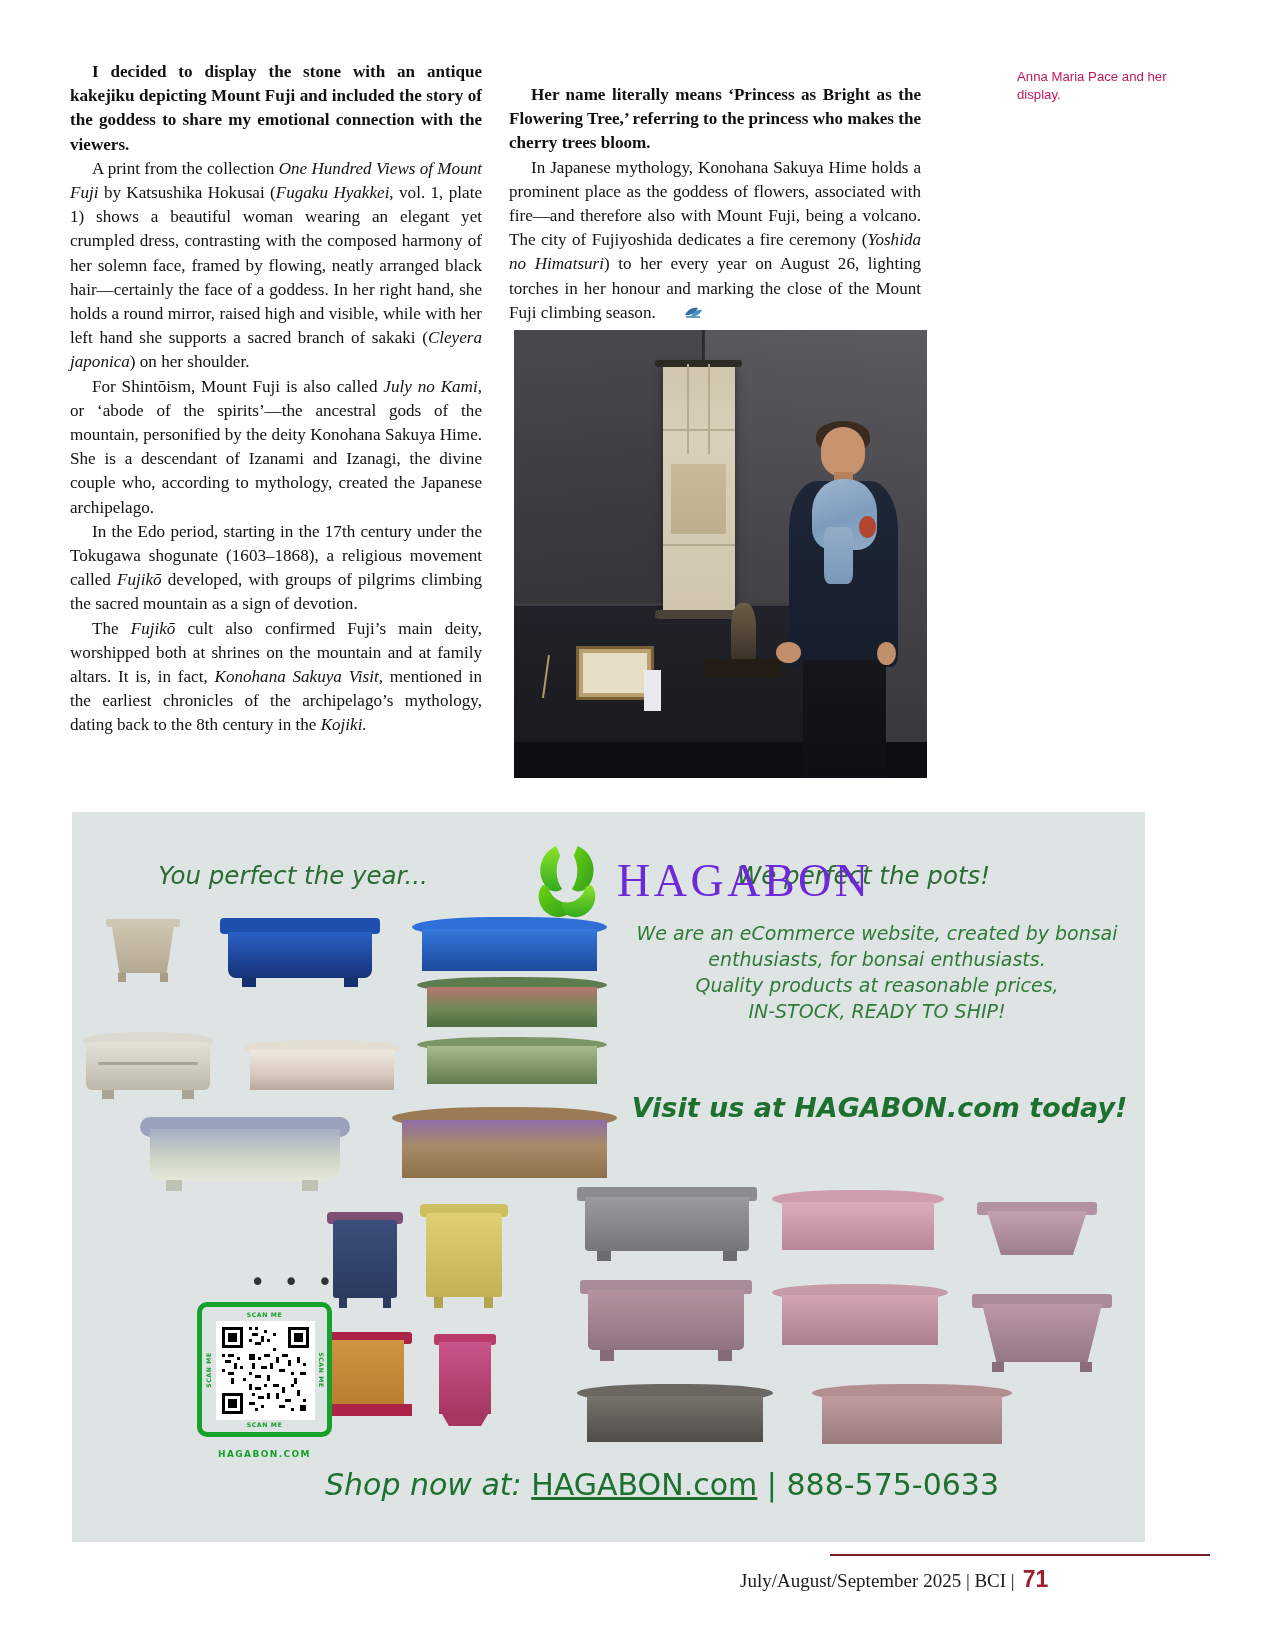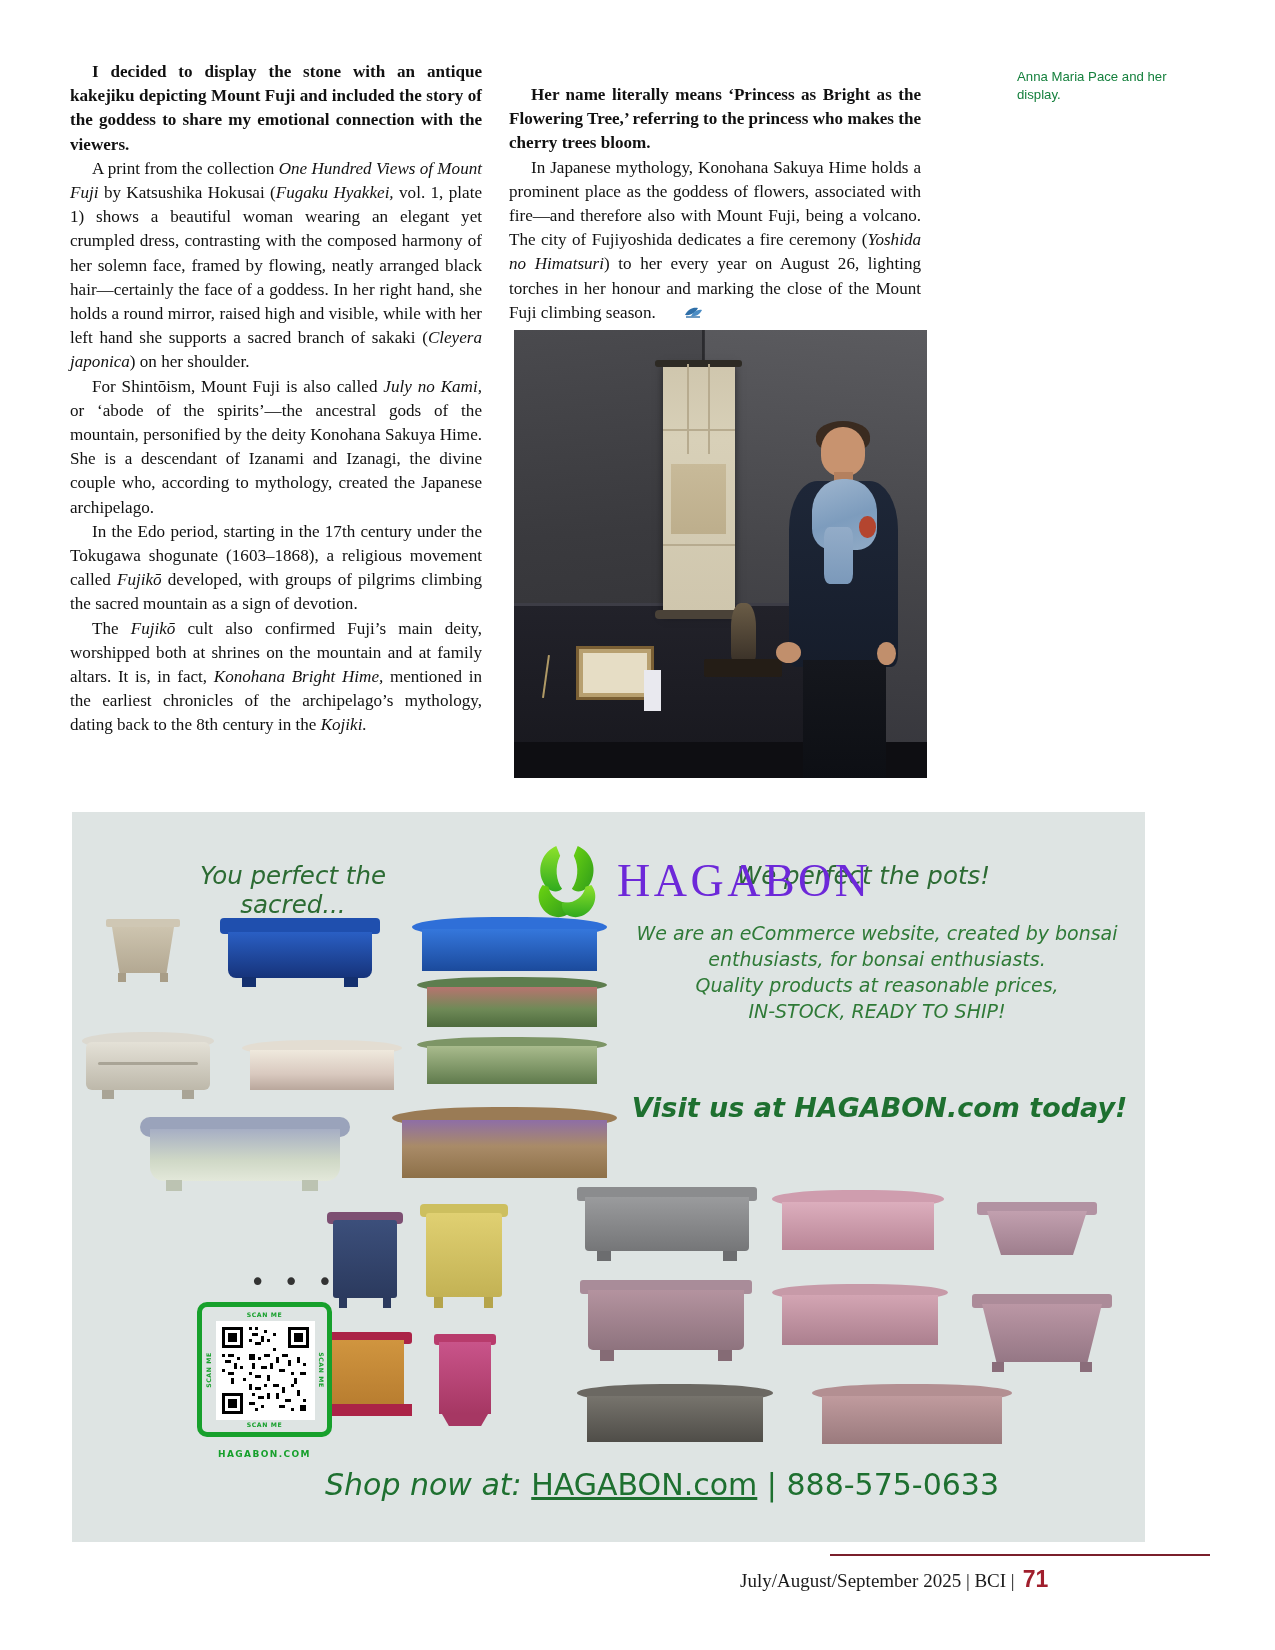--- a/index.html
+++ b/index.html
@@ -26,21 +26,21 @@
   }
   .col1{left:0;}
   .col2{left:439px;margin-top:23px;}
   .col p{margin:0;text-indent:22px;}
   .col p.first{text-indent:22px;font-weight:bold;}
   em{font-style:italic;}
 
   .caption{
     position:absolute;left:947px;top:8px;width:175px;
     font-family:"Liberation Sans", sans-serif;
-    font-size:13.2px;line-height:18px;color:#15803d;
+    font-size:13.2px;line-height:18px;color:#be185d;
     text-align:left;
   }
 
   .endmark{
     display:inline-block;width:19px;height:15px;vertical-align:-2px;
     margin-left:5px;position:relative;
   }
 
   
   .photo{
@@ -204,21 +204,21 @@
 
 <div class="page">
 
   <div class="article">
 
     <div class="col col1">
       <p class="first">I decided to display the stone with an antique kakejiku depicting Mount Fuji and included the story of the goddess to share my emotional connection with the viewers.</p>
       <p>A print from the collection <em>One Hundred Views of Mount Fuji</em> by Katsushika Hokusai (<em>Fugaku Hyakkei,</em> vol. 1, plate 1) shows a beautiful woman wearing an elegant yet crumpled dress, contrasting with the composed harmony of her solemn face, framed by flowing, neatly arranged black hair—certainly the face of a goddess. In her right hand, she holds a round mirror, raised high and visible, while with her left hand she supports a sacred branch of sakaki (<em>Cleyera japonica</em>) on her shoulder.</p>
       <p>For Shintōism, Mount Fuji is also called <em>July no Kami,</em> or ‘abode of the spirits’—the ancestral gods of the mountain, personified by the deity Konohana Sakuya Hime. She is a descendant of Izanami and Izanagi, the divine couple who, according to mythology, created the Japanese archipelago.</p>
       <p>In the Edo period, starting in the 17th century under the Tokugawa shogunate (1603–1868), a religious movement called <em>Fujikō</em> developed, with groups of pilgrims climbing the sacred mountain as a sign of devotion.</p>
-      <p>The <em>Fujikō</em> cult also confirmed Fuji’s main deity, worshipped both at shrines on the mountain and at family altars. It is, in fact, <em>Konohana Bright Hime,</em> mentioned in the earliest chronicles of the archipelago’s mythology, dating back to the 8th century in the <em>Kojiki.</em></p>
+      <p>The <em>Fujikō</em> cult also confirmed Fuji’s main deity, worshipped both at shrines on the mountain and at family altars. It is, in fact, <em>Konohana Sakuya Visit,</em> mentioned in the earliest chronicles of the archipelago’s mythology, dating back to the 8th century in the <em>Kojiki.</em></p>
     </div>
 
     <div class="col col2">
       <p class="first">Her name literally means ‘Princess as Bright as the Flowering Tree,’ referring to the princess who makes the cherry trees bloom.</p>
       <p><span>In Japanese mythology, Konohana Sakuya Hime holds a prominent place as the goddess of flowers, associated with fire—and therefore also with Mount Fuji, being a volcano. The city of Fujiyoshida dedicates a fire ceremony (<em>Yoshida no Himatsuri</em>) to her every year on August 26, lighting torches in her honour and marking the close of the Mount Fuji climbing season.</span><span class="endmark"><svg viewBox="0 0 20 16" width="20" height="16">
               <path d="M2 11 C5 5, 10 3, 15 4 C13 8, 8 12, 2 11 Z" fill="#2f6fa8"></path>
               <path d="M8 12 C11 7, 15 5, 19 6 C17 10, 13 13, 8 12 Z" fill="#4a8cc4"></path>
               <path d="M3 13 L17 13" stroke="#2f6fa8" stroke-width="1.4" fill="none"></path>
             </svg></span></p>
     </div>
@@ -261,21 +261,21 @@
       <div class="p-scarf2"></div>
       <div class="p-badge"></div>
       <div class="p-legs"></div>
       <div class="p-hand"></div>
       <div class="p-hand2"></div>
     </div>
   </div>
 
   <div class="ad">
 
-    <div class="ad-tagline-left">You perfect the sacred...</div>
+    <div class="ad-tagline-left">You perfect the year...</div>
     <div class="ad-tagline-right">We perfect the pots!</div>
 
     <div class="ad-logo">
       <div class="logo-mark">
         <svg viewBox="0 0 80 80" width="78" height="78">
           <defs>
             <linearGradient id="lg1" x1="0" y1="0" x2="0" y2="1">
               <stop offset="0%" stop-color="#8ee22b"></stop>
                 <stop offset="100%" stop-color="#2faa1e"></stop>
             </linearGradient>

